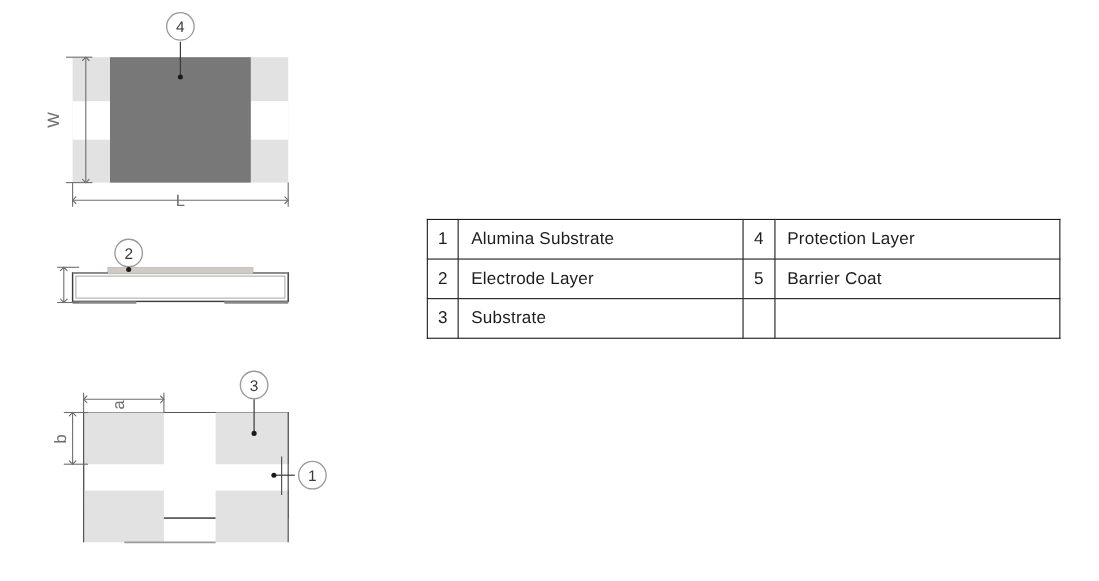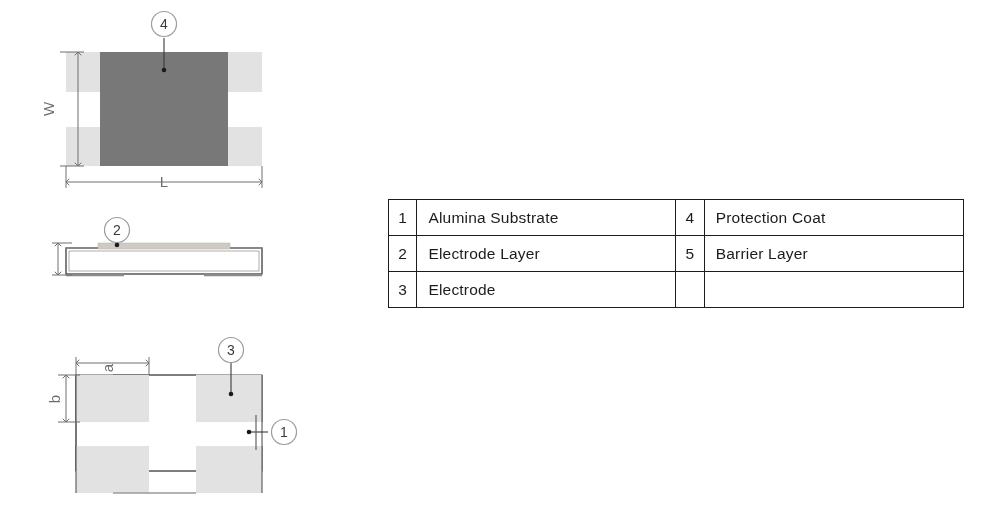--- a/index.html
+++ b/index.html
@@ -194,28 +194,28 @@
 
 </svg>
 </div>
 
 <table class="legend-table">
   <tbody>
     <tr>
       <td class="num">1</td>
       <td class="lbl">Alumina Substrate</td>
       <td class="num">4</td>
-      <td class="lbl">Protection Coat</td>
+      <td class="lbl">Protection Layer</td>
     </tr>
     <tr>
       <td class="num">2</td>
       <td class="lbl">Electrode Layer</td>
       <td class="num">5</td>
-      <td class="lbl">Barrier Layer</td>
+      <td class="lbl">Barrier Coat</td>
     </tr>
     <tr>
       <td class="num">3</td>
-      <td class="lbl">Electrode</td>
+      <td class="lbl">Substrate</td>
       <td class="num"></td>
       <td class="lbl"></td>
     </tr>
   </tbody>
 </table>
 
 </body></html>

